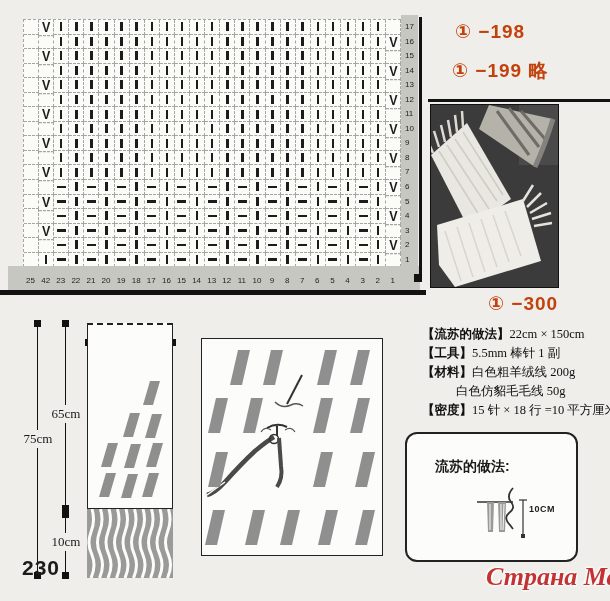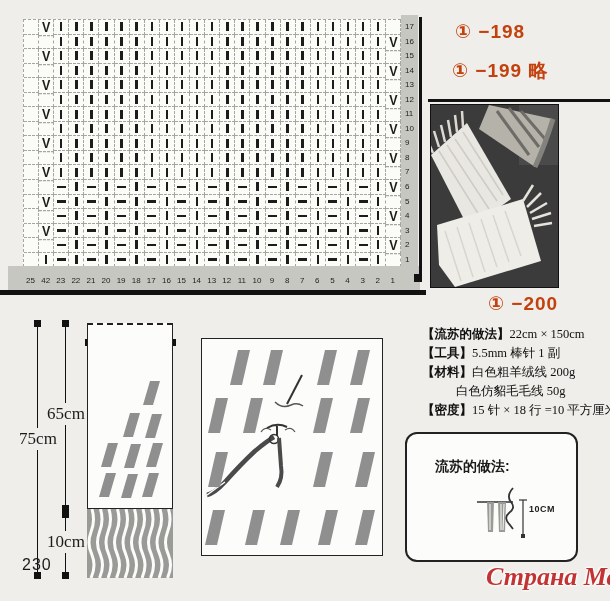--- a/index.html
+++ b/index.html
@@ -64,32 +64,32 @@
   .dim-h .line{position:absolute;left:0;right:0;top:3px;border-top:1.5px solid #111;}
   .dim-h .sq{position:absolute;width:7px;height:7px;background:#111;top:0;}
   .dim-h .sq.l{left:0;} .dim-h .sq.r{right:0;}
   .dim-h .dlabel{position:absolute;left:50%;top:-5px;transform:translateX(-50%);
     background:#efeeea;padding:0 3px;font-family:"Liberation Serif",serif;font-size:13px;}
   .dim-v{width:8px;}
   .dim-v .line{position:absolute;top:0;bottom:0;left:3px;border-left:1.5px solid #111;}
   .dim-v .sq{position:absolute;width:7px;height:7px;background:#111;left:0;}
   .dim-v .sq.t{top:0;} .dim-v .sq.b{bottom:0;}
   .dim-v .dlabel{position:absolute;left:4px;transform:translate(-50%,-50%);
-    background:#efeeea;padding:1px 2px;font-family:"Liberation Serif",serif;font-size:17px;white-space:nowrap;}
+    background:#efeeea;padding:1px 2px;font-family:"Liberation Serif",serif;font-size:13px;white-space:nowrap;}
   #dim-22{left:85px;top:299px;width:91px;margin-top:40px;}
   #dim-75{left:34px;top:320px;height:259px;}
   #dim-65{left:62px;top:320px;height:192px;}
   #dim-10{left:62px;top:511px;height:68px;}
   #schematic-rect{
     left:87px;top:323px;width:86px;height:186px;background:#fcfcfa;
     border:1.5px solid #222;border-top:2px dashed #222;box-sizing:border-box;
   }
   #schematic-marks{left:87px;top:323px;}
   #fringe{left:87px;top:509px;}
-  #page-number{left:22px;top:556px;font-size:16px;font-weight:400;letter-spacing:1px;}
+  #page-number{left:22px;top:556px;font-size:21px;font-weight:700;letter-spacing:1px;}
 
   
   #stitch-box{left:201px;top:338px;width:182px;height:218px;border:1.5px solid #222;background:#fcfcfa;box-sizing:border-box;}
   #stitch-svg{left:201px;top:338px;}
 
   
   #tassel-box{left:405px;top:432px;width:173px;height:130px;border:2px solid #222;border-radius:12px;background:#fcfcfa;box-sizing:border-box;}
   #tassel-title{left:28px;top:24px;font-size:14px;font-weight:700;position:absolute;}
   #tassel-svg{position:absolute;left:68px;top:52px;}
   #tassel-dim-label{position:absolute;left:122px;top:70px;font-size:9px;font-weight:700;letter-spacing:0.5px;}
@@ -1352,21 +1352,21 @@
 
     <path d="M 2,48 L -4,34 M 8,42 L 3,26 M 14,37 L 10,20 M 20,32 L 17,15 M 26,27 L 24,10 M 32,22 L 31,6" stroke="#ddd9d2" stroke-width="2.5" fill="none"></path>
 
     <polygon points="6,120 92,94 110,156 24,182 8,160" fill="#efede7"></polygon>
     <path d="M 14,126 L 30,176 M 26,122 L 42,172 M 38,118 L 54,167 M 50,114 L 66,162 M 62,110 L 78,157 M 74,106 L 90,151" stroke="#d8d5cd" stroke-width="1.5" fill="none"></path>
 
     <path d="M 92,96 L 102,80 M 96,102 L 110,88 M 99,108 L 116,98 M 101,114 L 120,108 M 103,121 L 121,118" stroke="#e6e3dc" stroke-width="2.5" fill="none"></path>
   </svg>
 </div>
 
-<div id="fig200" class="abs fig-label">① −200</div>
+<div id="fig200" class="abs fig-label">① −300</div>
 
 <div id="specs" class="abs">
   <div><span class="lbl">【流苏的做法】</span><span>22cm × 150cm</span></div>
   <div><span class="lbl">【工具】</span><span>5.5mm 棒针 1 副</span></div>
   <div><span class="lbl">【材料】</span><span>白色粗羊绒线 200g</span></div>
   <div class="indent"><span>白色仿貂毛毛线 50g</span></div>
   <div><span class="lbl">【密度】</span><span>15 针 × 18 行 =10 平方厘米</span></div>
 </div>
 
 <div id="dim-22" class="abs dim-h">

